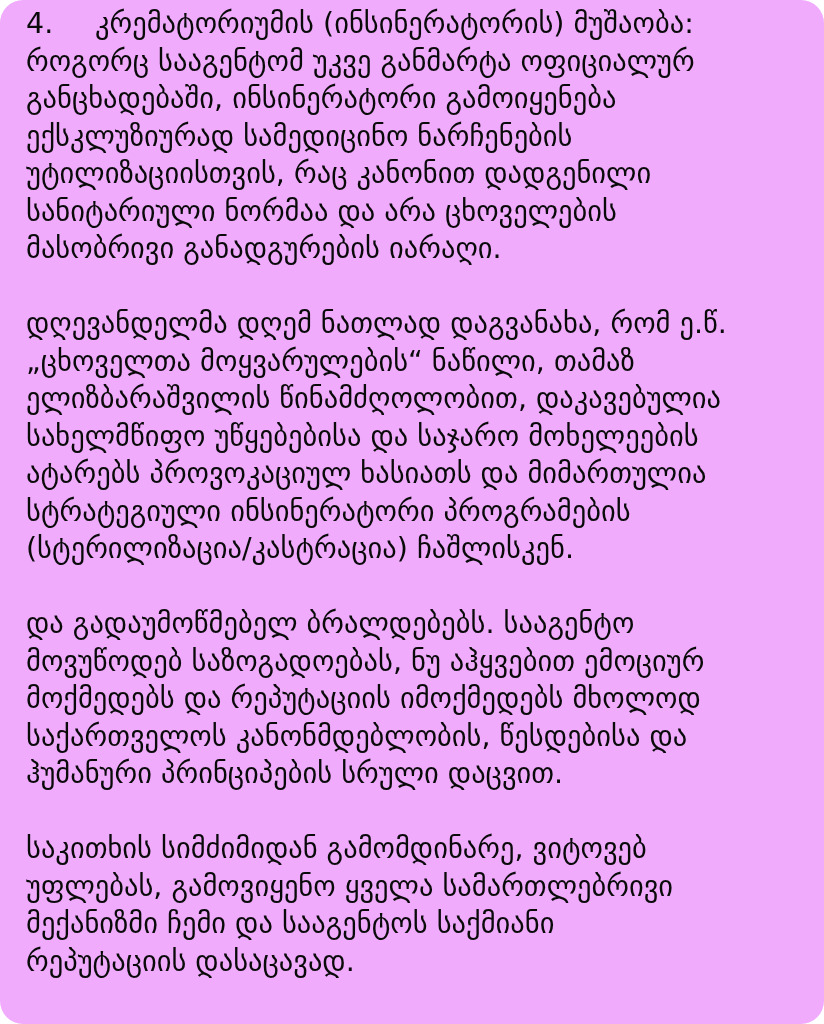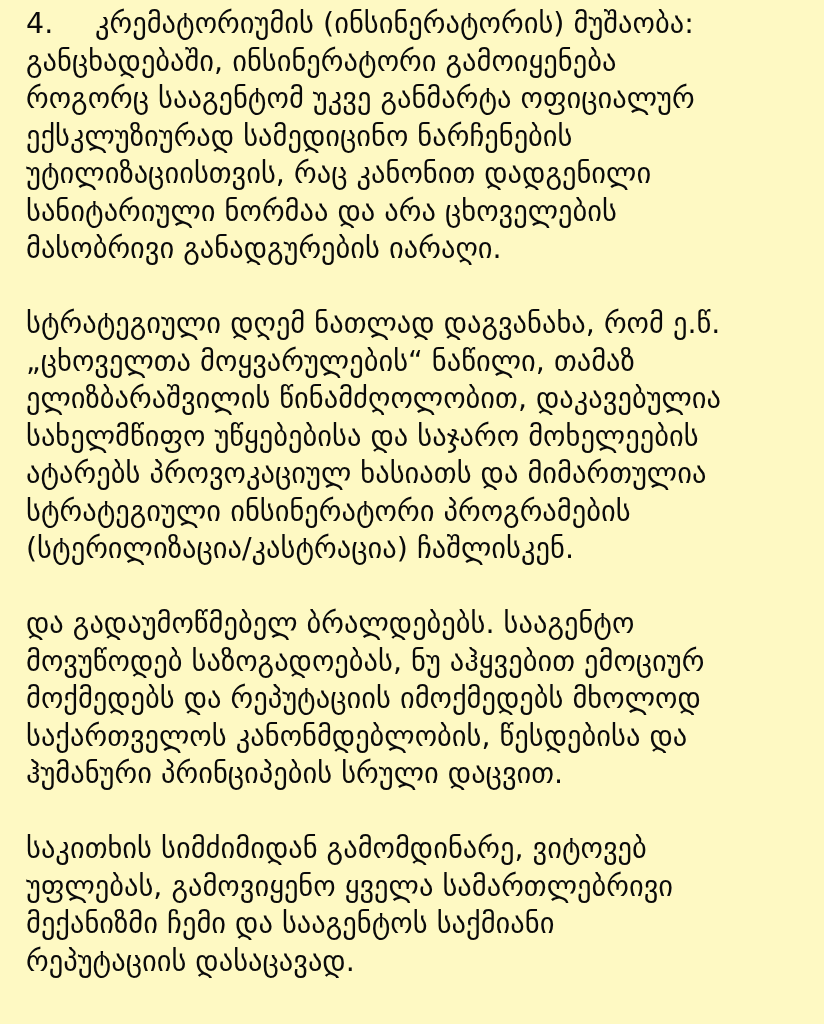--- a/index.html
+++ b/index.html
@@ -4,29 +4,30 @@
 <style>
   html, body {
     margin: 0;
     padding: 0;
     background: #ffffff;
   }
   .page {
     position: relative;
     width: 824px;
     height: 1024px;
-    background: #fef9c3;
+    background: #f0abfc;
     overflow: hidden;
     box-sizing: border-box;
     padding: 5px 20px 0 26px;
     font-family: "DejaVu Sans", sans-serif;
     font-size: 28.5px;
     line-height: 37.5px;
     color: #0a0a0a;
     letter-spacing: 0px;
+    border-radius: 23px;
   }
   .para {
     margin: 0 0 37.5px 0;
   }
   .para:last-child {
     margin-bottom: 0;
   }
   .line {
     white-space: nowrap;
   }
@@ -37,30 +38,30 @@
 </style>
 </head>
 <body>
 
 <div class="page">
 
   <div class="para">
     <div class="line heading-line">
       <span class="num">4.</span><span>კრემატორიუმის (ინსინერატორის) მუშაობა:</span>
     </div>
+    <div class="line">როგორც სააგენტომ უკვე განმარტა ოფიციალურ</div>
     <div class="line">განცხადებაში, ინსინერატორი გამოიყენება</div>
-    <div class="line">როგორც სააგენტომ უკვე განმარტა ოფიციალურ</div>
     <div class="line">ექსკლუზიურად სამედიცინო ნარჩენების</div>
     <div class="line">უტილიზაციისთვის, რაც კანონით დადგენილი</div>
     <div class="line">სანიტარიული ნორმაა და არა ცხოველების</div>
     <div class="line">მასობრივი განადგურების იარაღი.</div>
   </div>
 
   <div class="para">
-    <div class="line">სტრატეგიული დღემ ნათლად დაგვანახა, რომ ე.წ.</div>
+    <div class="line">დღევანდელმა დღემ ნათლად დაგვანახა, რომ ე.წ.</div>
     <div class="line">„ცხოველთა მოყვარულების“ ნაწილი, თამაზ</div>
     <div class="line">ელიზბარაშვილის წინამძღოლობით, დაკავებულია</div>
     <div class="line">სახელმწიფო უწყებებისა და საჯარო მოხელეების</div>
     <div class="line">ატარებს პროვოკაციულ ხასიათს და მიმართულია</div>
     <div class="line">სტრატეგიული ინსინერატორი პროგრამების</div>
     <div class="line">(სტერილიზაცია/კასტრაცია) ჩაშლისკენ.</div>
   </div>
 
   <div class="para">
     <div class="line">და გადაუმოწმებელ ბრალდებებს. სააგენტო</div>

